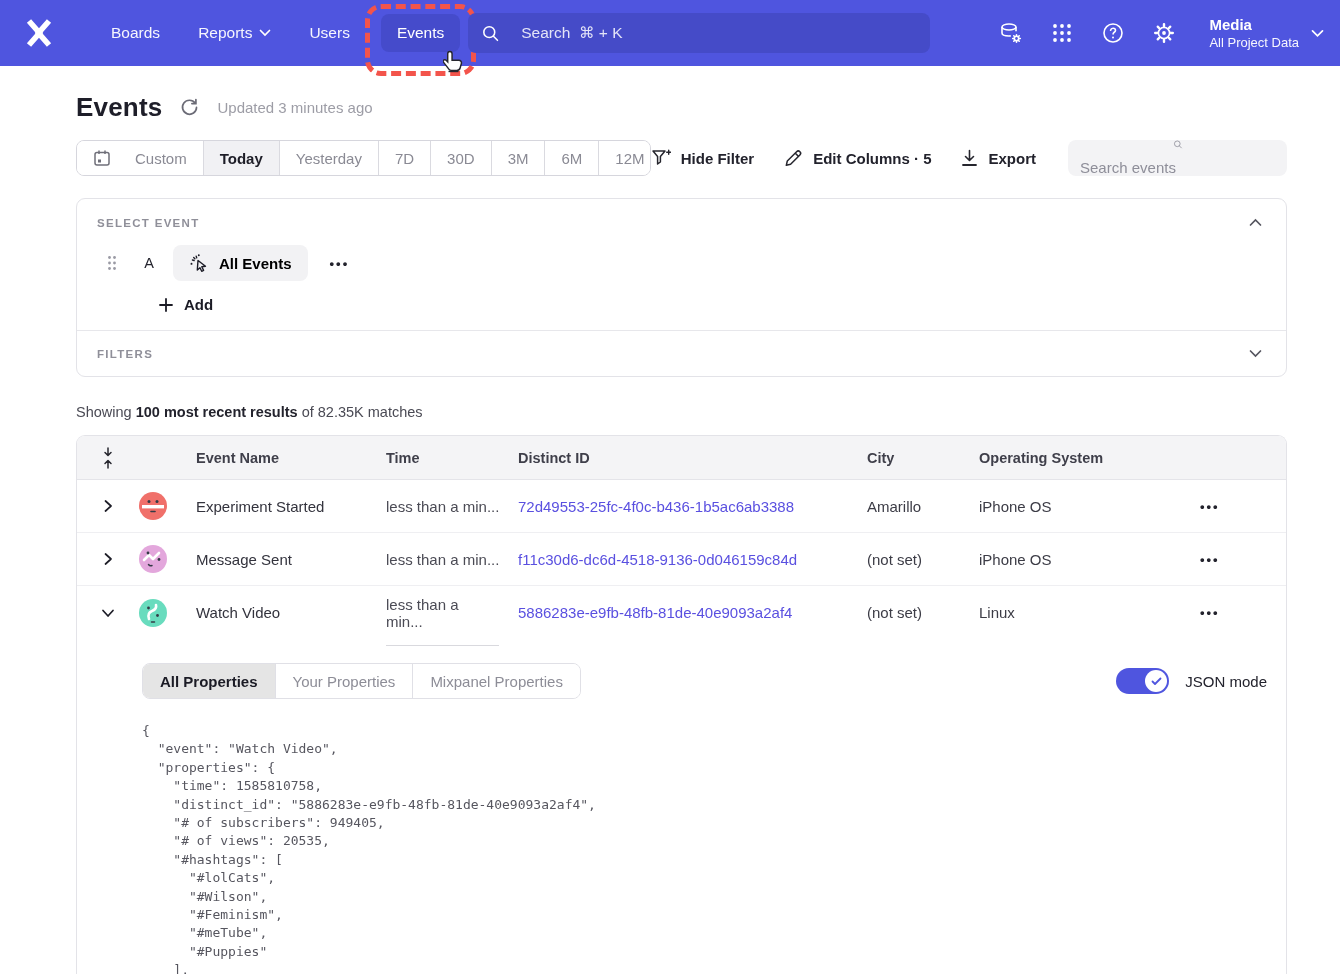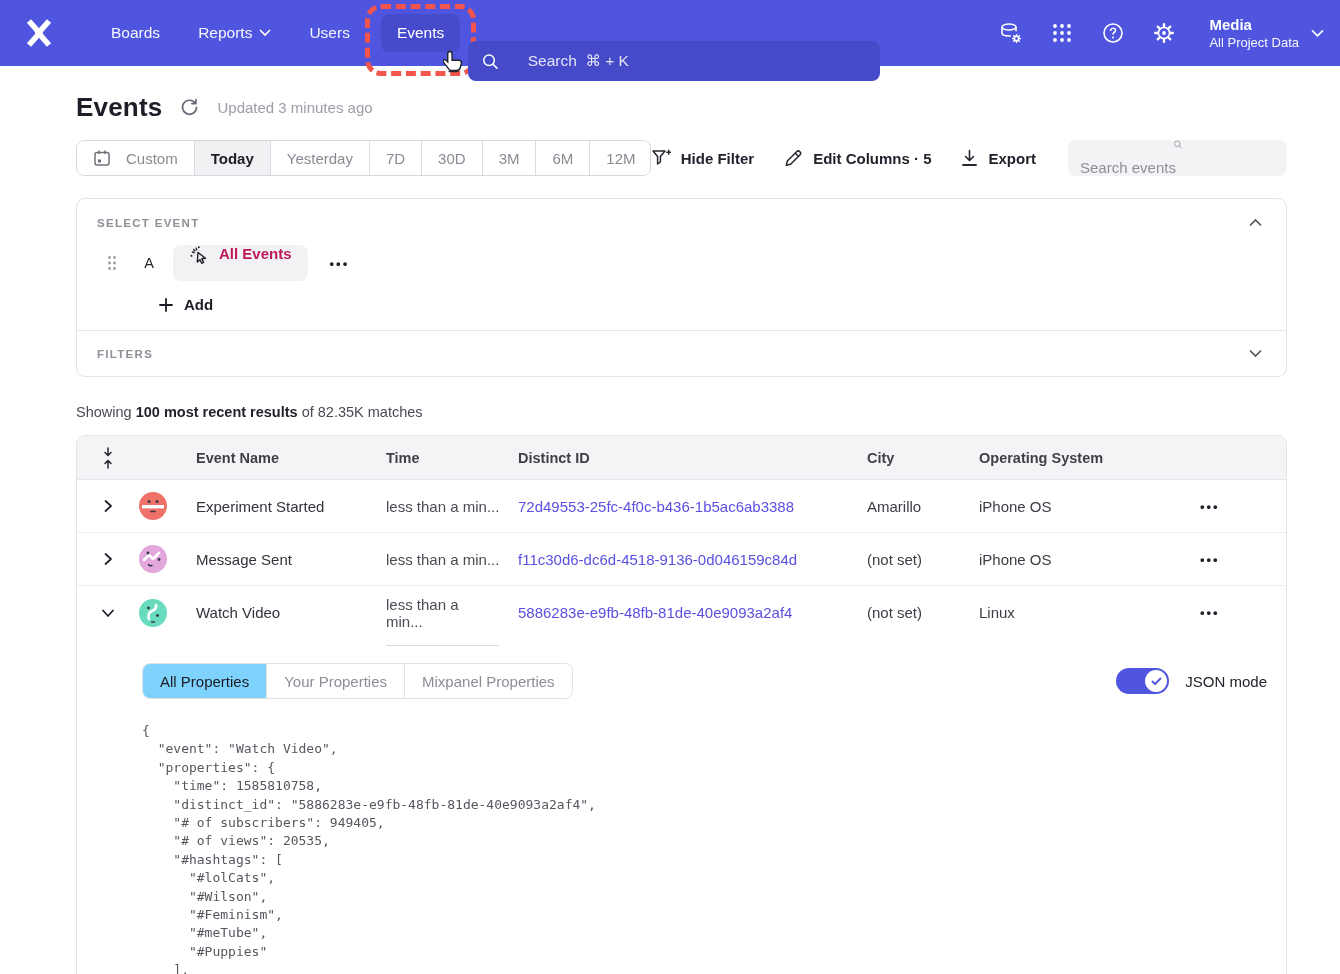--- a/index.html
+++ b/index.html
@@ -7,57 +7,57 @@
     font-family:"Liberation Sans", sans-serif; color:#1d1d27; }
 
   
   .navbar { position:relative; height:66px; background:#4F55DF; display:flex; align-items:center; z-index:20; }
   .nav-left { display:flex; align-items:center; padding-left:22px; }
   .logo { width:34px; height:34px; margin-right:36px; display:flex; align-items:center; }
   .nav-link { color:rgba(255,255,255,.95); font-size:15.5px; padding:10px 19px; cursor:pointer; display:flex; align-items:center; gap:7px; }
   .nav-pill { position:relative; margin-left:12px; background:#454BCB; border-radius:8px; padding:10px 16px; color:#fff; font-size:15.5px; cursor:pointer; }
   .dash-box { position:absolute; top:-10px; left:-16px; right:-16px; bottom:-24px; border:5px dashed #F3544B; border-radius:16px; pointer-events:none; }
   .hand-cursor { position:absolute; right:-4px; bottom:-22px; }
-  .nav-search { position:absolute; left:468px; top:13px; width:412px; height:40px; background:#454BC8; border-radius:8px; display:flex; align-items:center; padding:0 14px; gap:29px;margin-top:28px; }
+  .nav-search { position:absolute; left:468px; top:13px; width:462px; height:40px; background:#454BC8; border-radius:8px; display:flex; align-items:center; padding:0 14px; gap:22px; }
   .nav-search input { background:transparent; border:none; outline:none; color:#fff; font-size:15.5px; width:100%; font-family:"Liberation Sans",sans-serif; }
   .nav-search input::placeholder { color:rgba(255,255,255,.85); }
   .nav-right { position:absolute; right:16px; top:0; height:66px; display:flex; align-items:center; gap:27px; }
   .nav-icon { width:24px; height:24px; cursor:pointer; display:flex; }
   .project { display:flex; align-items:center; gap:12px; cursor:pointer; color:#fff; margin-left:6px; }
   .project .p-name { font-size:15px; font-weight:bold; line-height:19px; }
   .project .p-scope { font-size:13px; line-height:17px; color:rgba(255,255,255,.95); }
 
   
   .main { padding:26px 53px 0 76px; }
   .title-row { display:flex; align-items:center; gap:18px; }
   .page-title { font-size:26px; font-weight:bold; color:#1e1e29; letter-spacing:.2px; }
   .updated { font-size:15px; color:#9d9da6; }
   .refresh-btn { display:flex; cursor:pointer; }
 
   .toolbar { margin-top:17px; display:flex; align-items:center; }
   .seg { display:flex; border:1px solid #D6D6DD; border-radius:8px; overflow:hidden; height:36px; }
-  .seg-item { display:flex; align-items:center; gap:15px; padding:0 16px; font-size:15px; color:#8a8a94; cursor:pointer; border-left:1px solid #DADAE0; background:#fff; white-space:nowrap; }
+  .seg-item { display:flex; align-items:center; gap:24px; padding:0 16px; font-size:15px; color:#8a8a94; cursor:pointer; border-left:1px solid #DADAE0; background:#fff; white-space:nowrap; }
   .seg-item:first-child { border-left:none; }
   .seg-item.active { background:#F1F1F4; color:#1d1d27; font-weight:bold; }
   .tool-actions { margin-left:auto; display:flex; align-items:center; gap:30px; }
   .tool-btn { display:flex; align-items:center; gap:10px; font-size:15px; font-weight:600; color:#22222c; cursor:pointer; white-space:nowrap; }
   .events-search { width:219px; height:36px; background:#F3F3F5; border-radius:8px; display:flex; align-items:center; gap:10px; padding:0 12px; margin-left:2px;flex-direction:column; }
   .events-search input { border:none; outline:none; background:transparent; font-size:15px; width:100%; color:#3a3a44; font-family:"Liberation Sans",sans-serif; }
   .events-search input::placeholder { color:#8e8e99; }
 
   
   .qcard { margin-top:22px; border:1px solid #E3E3E8; border-radius:9px; }
   .qcard-top { padding:15px 20px 0 20px; }
   .sec-label-row { display:flex; align-items:center; }
   .sec-label { font-size:11.5px; font-weight:600; letter-spacing:1.3px; color:#8f8f99; }
   .sec-chev { margin-left:auto; cursor:pointer; display:flex; padding:4px; }
   .event-row { margin-top:14px; display:flex; align-items:center; }
   .drag-handle { margin-left:10px; cursor:grab; display:flex; }
   .step-letter { width:22px; text-align:center; margin-left:21px; font-size:14.5px; color:#23232d; }
-  .event-chip { margin-left:13px; display:flex; gap:10px; background:#F2F2F4; border-radius:8px; height:36px; padding:0 16px; font-size:15px; font-weight:600; color:#be185d; cursor:pointer; }
+  .event-chip { margin-left:13px; display:flex; align-items:center; gap:10px; background:#F2F2F4; border-radius:8px; height:36px; padding:0 16px; font-size:15px; font-weight:600; color:#000000; cursor:pointer; }
   .row-dots { margin-left:16px; letter-spacing:2px; font-size:13px; font-weight:bold; color:#23232d; cursor:pointer; padding:4px 6px; }
   .add-row { margin:15px 0 17px 62px; display:flex; align-items:center; gap:11px; font-size:15px; font-weight:600; color:#1b1b25; cursor:pointer; width:fit-content; }
   .qdivider { border-top:1px solid #E7E7EB; }
   .filters-row { height:45px; display:flex; align-items:center; padding:0 20px; }
 
   
   .results-line { margin-top:27px; font-size:14.5px; color:#4a4a54; }
   .results-line b { color:#23232d; }
 
   
@@ -77,21 +77,21 @@
   .cell-menu { padding-left:6px; }
   .menu-dots { letter-spacing:2px; font-size:13px; font-weight:bold; color:#23232d; padding:4px 8px; cursor:pointer; width:fit-content; }
   .expand-all { display:flex; justify-content:center; cursor:pointer; }
 
   
   .detail { padding:24px 19px 0 65px; }
   .detail-top { display:flex; align-items:center; }
   .tabs { display:flex; border:1px solid #E0E0E6; border-radius:8px; overflow:hidden; height:36px; }
   .tab { display:flex; align-items:center; padding:0 17px; font-size:15px; color:#8d8d97; font-weight:500; border-left:1px solid #E0E0E6; cursor:pointer; background:#fff; }
   .tab:first-child { border-left:none; }
-  .tab.active { background:#7dd3fc; color:#1b1b25; font-weight:normal; }
+  .tab.active { background:#e5e5e5; color:#1b1b25; font-weight:bold; }
   .json-toggle-wrap { margin-left:auto; display:flex; align-items:center; gap:16px; }
   .toggle { width:53px; height:26px; border-radius:13px; background:#4F55DF; position:relative; cursor:pointer; }
   .toggle .knob { position:absolute; right:2px; top:2px; width:22px; height:22px; border-radius:50%; background:#fff; display:flex; align-items:center; justify-content:center; }
   .toggle-label { font-size:15px; color:#23232d; }
   .json-pre { margin-top:23px; font-family:"DejaVu Sans Mono","Liberation Mono",monospace; font-size:13px; line-height:18.4px; color:#56565f; white-space:pre; }
 
   svg { display:block; }
 </style>
 </head>
 <body>

